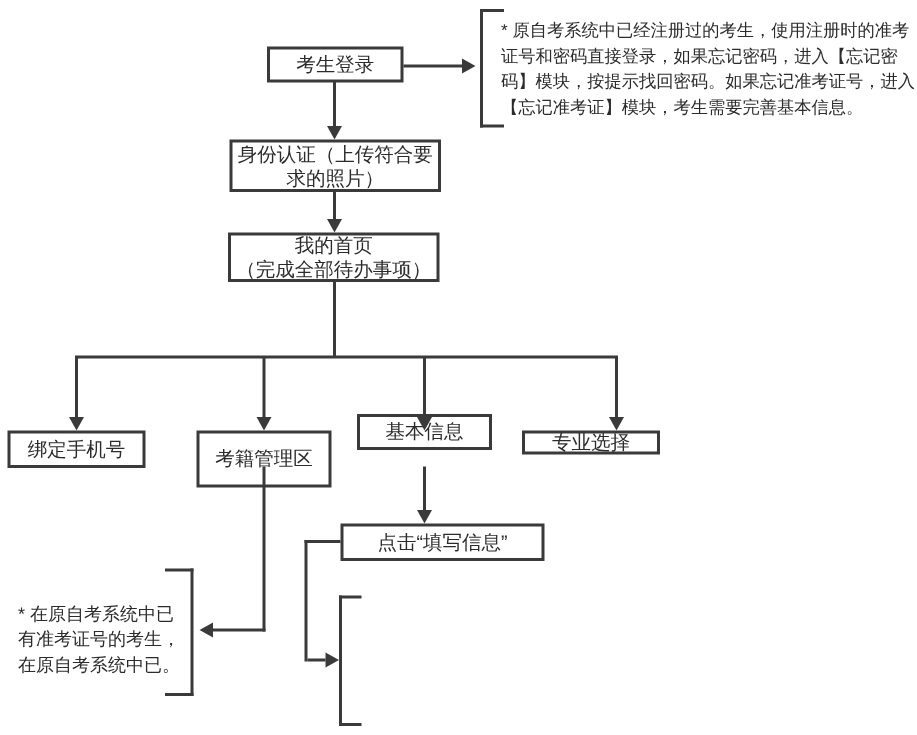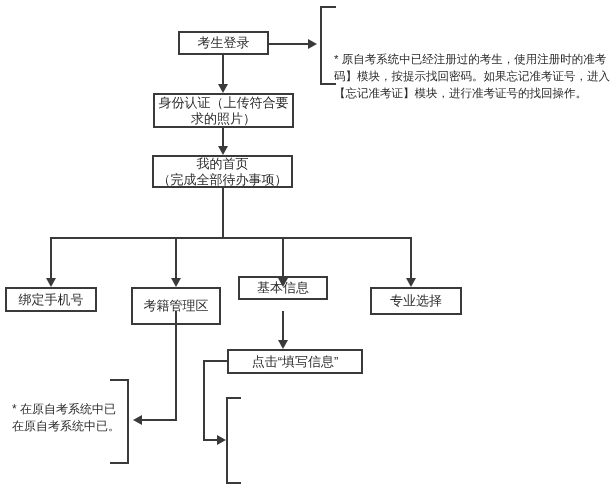--- a/index.html
+++ b/index.html
@@ -18,21 +18,21 @@
     justify-content:center;text-align:center;font-size:13px;color:var(--text);
     line-height:16px;white-space:nowrap;
   }
   .hline,.vline,.tick{position:absolute;background:var(--line);}
   .arr{position:absolute;width:0;height:0;}
   .arr.down{border-left:5px solid transparent;border-right:5px solid transparent;border-top:9px solid var(--line);}
   .arr.right{border-top:5px solid transparent;border-bottom:5px solid transparent;border-left:9px solid var(--line);}
   .arr.left{border-top:5px solid transparent;border-bottom:5px solid transparent;border-right:9px solid var(--line);}
   .note{position:absolute;color:var(--text);white-space:nowrap;}
   .note .ln{height:17px;line-height:17px;}
-  .note.small{font-size:11.5px;margin-top:38px;}
+  .note.small{font-size:11.5px;}
   .note.big{font-size:12px;}
 </style>
 </head>
 <body>
 
 <div id="canvas">
 
   <div class="box" style="left:153px;top:93px;width:141px;height:35px">
     <span>身份认证（上传符合要</span>
     <span>求的照片）</span>
@@ -52,21 +52,21 @@
   </div>
 
   <div class="box" style="left:131px;top:287px;width:90px;height:38px">
     <span>考籍管理区</span>
   </div>
 
   <div class="box" style="left:238px;top:276px;width:90px;height:24px">
     <span>基本信息</span>
   </div>
 
-  <div class="box" style="left:370px;top:287px;width:92px;height:28px">
+  <div class="box" style="left:348px;top:287px;width:92px;height:16px">
     <span>专业选择</span>
   </div>
 
   <div class="box" style="left:227px;top:349px;width:136px;height:25px">
     <span>点击“填写信息”</span>
   </div>
 
   <div class="vline" style="left:222px;top:54px;width:2px;height:31px"></div>
   <div class="arr down" style="left:218px;top:84px"></div>
 
@@ -103,30 +103,32 @@
   <div class="vline" style="left:203px;top:360px;width:2px;height:81px"></div>
   <div class="hline" style="left:205px;top:439px;width:12px;height:2px"></div>
   <div class="arr right" style="left:217px;top:435px"></div>
 
   <div class="vline" style="left:320px;top:6px;width:2px;height:79px"></div>
   <div class="tick" style="left:320px;top:6px;width:16px;height:2px"></div>
   <div class="tick" style="left:320px;top:83px;width:16px;height:2px"></div>
 
   <div class="note small" style="left:334px;top:13px">
     <div class="ln">* 原自考系统中已经注册过的考生，使用注册时的准考</div>
+    <div class="ln">证号和密码直接登录，如果忘记密码，进入【忘记密</div>
     <div class="ln">码】模块，按提示找回密码。如果忘记准考证号，进入</div>
-    <div class="ln">【忘记准考证】模块，进行准考证号的找回操作。</div>
+    <div class="ln">【忘记准考证】模块，考生需要完善基本信息。</div>
   </div>
 
   <div class="vline" style="left:127px;top:379px;width:2px;height:85px"></div>
   <div class="tick" style="left:110px;top:379px;width:19px;height:2px"></div>
   <div class="tick" style="left:110px;top:462px;width:19px;height:2px"></div>
 
   <div class="note big" style="left:12px;top:401px">
     <div class="ln">* 在原自考系统中已</div>
+    <div class="ln">有准考证号的考生，</div>
     <div class="ln">在原自考系统中已。</div>
   </div>
 
   <div class="vline" style="left:226px;top:397px;width:2px;height:87px"></div>
   <div class="tick" style="left:226px;top:397px;width:15px;height:2px"></div>
   <div class="tick" style="left:226px;top:482px;width:15px;height:2px"></div>
 
 
 </div>
 

